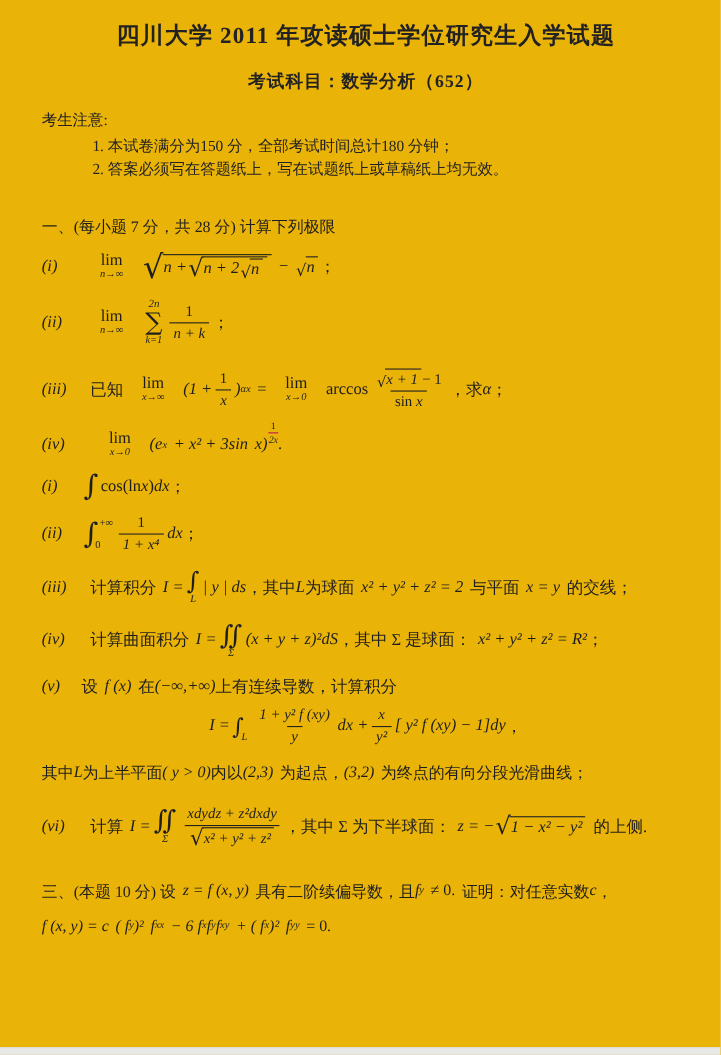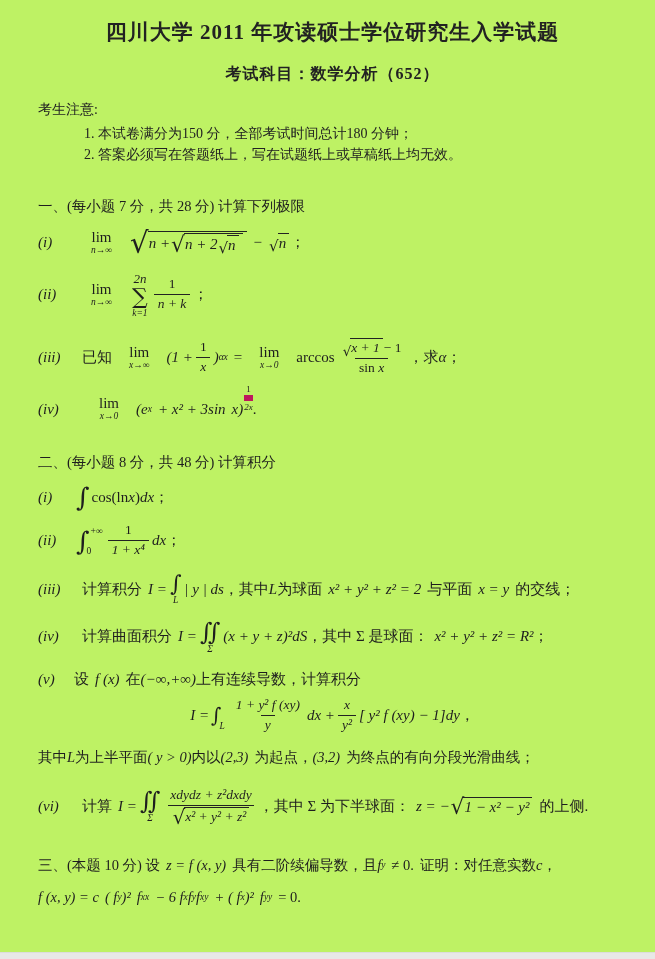--- a/index.html
+++ b/index.html
@@ -1,20 +1,20 @@
 <!DOCTYPE html>
 <html><head>
 <meta charset="utf-8">
 <style>
   html,body{margin:0;padding:0;}
   body{background:#fafaf8;}
   .page{
     position:relative;
     width:655px;height:959px;
-    background:#bef264;
+    background:#eab308;
     overflow:hidden;
     color:#222;
     font-family:"Liberation Serif","DejaVu Serif",serif;
     box-sizing:border-box;
     padding:14px 28px 0 38px;
   }
   .scan-strip{position:absolute;left:0;bottom:0;width:100%;height:6px;background:#e8e8e6;border-top:1px solid #dddddb;}
 
   
   .title{font-size:21px;font-weight:bold;text-align:center;letter-spacing:1px;margin-top:4px;}
@@ -32,41 +32,41 @@
   .zh{font-style:normal;}
   .sp{width:6px;flex:0 0 auto;}
 
   
   .limop{display:inline-flex;flex-direction:column;align-items:center;line-height:1;margin:0 17px;flex:0 0 auto;}
   .limop .op{font-size:15px;}
   .limop .lo{font-size:9.5px;font-style:italic;margin-top:1px;}
 
   
   .bigop{display:inline-flex;flex-direction:column;align-items:center;line-height:1;margin:0 3px;flex:0 0 auto;}
-  .bigop .over{font-size:13px;font-style:italic;margin-bottom:1px;}
+  .bigop .over{font-size:10px;font-style:italic;margin-bottom:1px;}
   .bigop .op{font-size:22px;font-family:"DejaVu Serif","DejaVu Sans",serif;}
   .bigop .op.iint{font-size:24px;}
   .bigop .under{font-size:9.5px;font-style:italic;margin-top:1px;}
 
   
   .intwrap{display:inline-flex;align-items:center;margin:0 2px;flex:0 0 auto;}
   .intwrap .int{font-size:26px;line-height:1;font-family:"DejaVu Serif","DejaVu Sans",serif;}
   .intwrap .ib{display:inline-flex;flex-direction:column;justify-content:space-between;height:30px;font-size:9.5px;margin-left:1px;}
   .intwrap .ib .up{align-self:flex-start;}
   .intwrap .ib .lo{align-self:flex-start;margin-left:-4px;}
   .intsub{font-size:9.5px;font-style:italic;align-self:flex-end;margin:0 2px 0 -2px;transform:translateY(6px);}
 
   
   .frac{display:inline-flex;flex-direction:column;align-items:center;font-size:13.5px;line-height:1.25;margin:0 3px;vertical-align:middle;flex:0 0 auto;}
   .frac .num{padding:0 4px 1px 4px;}
   .frac .den{border-top:1.2px solid #222;padding:1px 4px 0 4px;}
 
   
   .supfrac{display:inline-flex;flex-direction:column;align-items:center;font-size:9px;line-height:1.2;transform:translateY(-11px);margin-left:1px;flex:0 0 auto;}
-  .supfrac .den{border-top:6px solid #be185d;padding-top:1px;}
+  .supfrac .den{border-top:1px solid #be185d;padding-top:1px;}
 
   
   .sqrt{display:inline-flex;align-items:flex-end;vertical-align:middle;flex:0 0 auto;margin:0 1px;}
   .sqrt > .sign{line-height:0.82;font-family:"DejaVu Serif","DejaVu Sans",serif;}
   .sqrt > .sign.sz2{font-size:1.45em;}
   .sqrt > .sign.sz3{font-size:1.95em;}
   .sqrt > .rad{align-self:stretch;display:inline-flex;align-items:center;border-top:1.3px solid #222;padding:1px 3px 0 1px;margin-left:-1px;}
 
   sup{font-size:9.5px;}
   sub{font-size:9.5px;}
@@ -215,21 +215,20 @@
     <span class="sp"></span>
     <span class="mi">x</span>
       <span class="mi">)</span>
     <span class="supfrac">
       <span class="num">1</span>
       <span class="den mi">2x</span>
     </span>
     <span>.</span>
   </div>
 
-  <div id="sec2-head" class="row sec-head">二、(每小题 8 分，共 48 分) 计算积分</div>
 
   <div id="p2i" class="row">
     <span class="lab">(i)</span>
     <span class="intwrap">
       <span class="int">∫</span>
     </span>
     <span>cos(ln</span>
     <span class="mi">x</span>
       <span>)</span>
       <span class="mi">dx</span>

